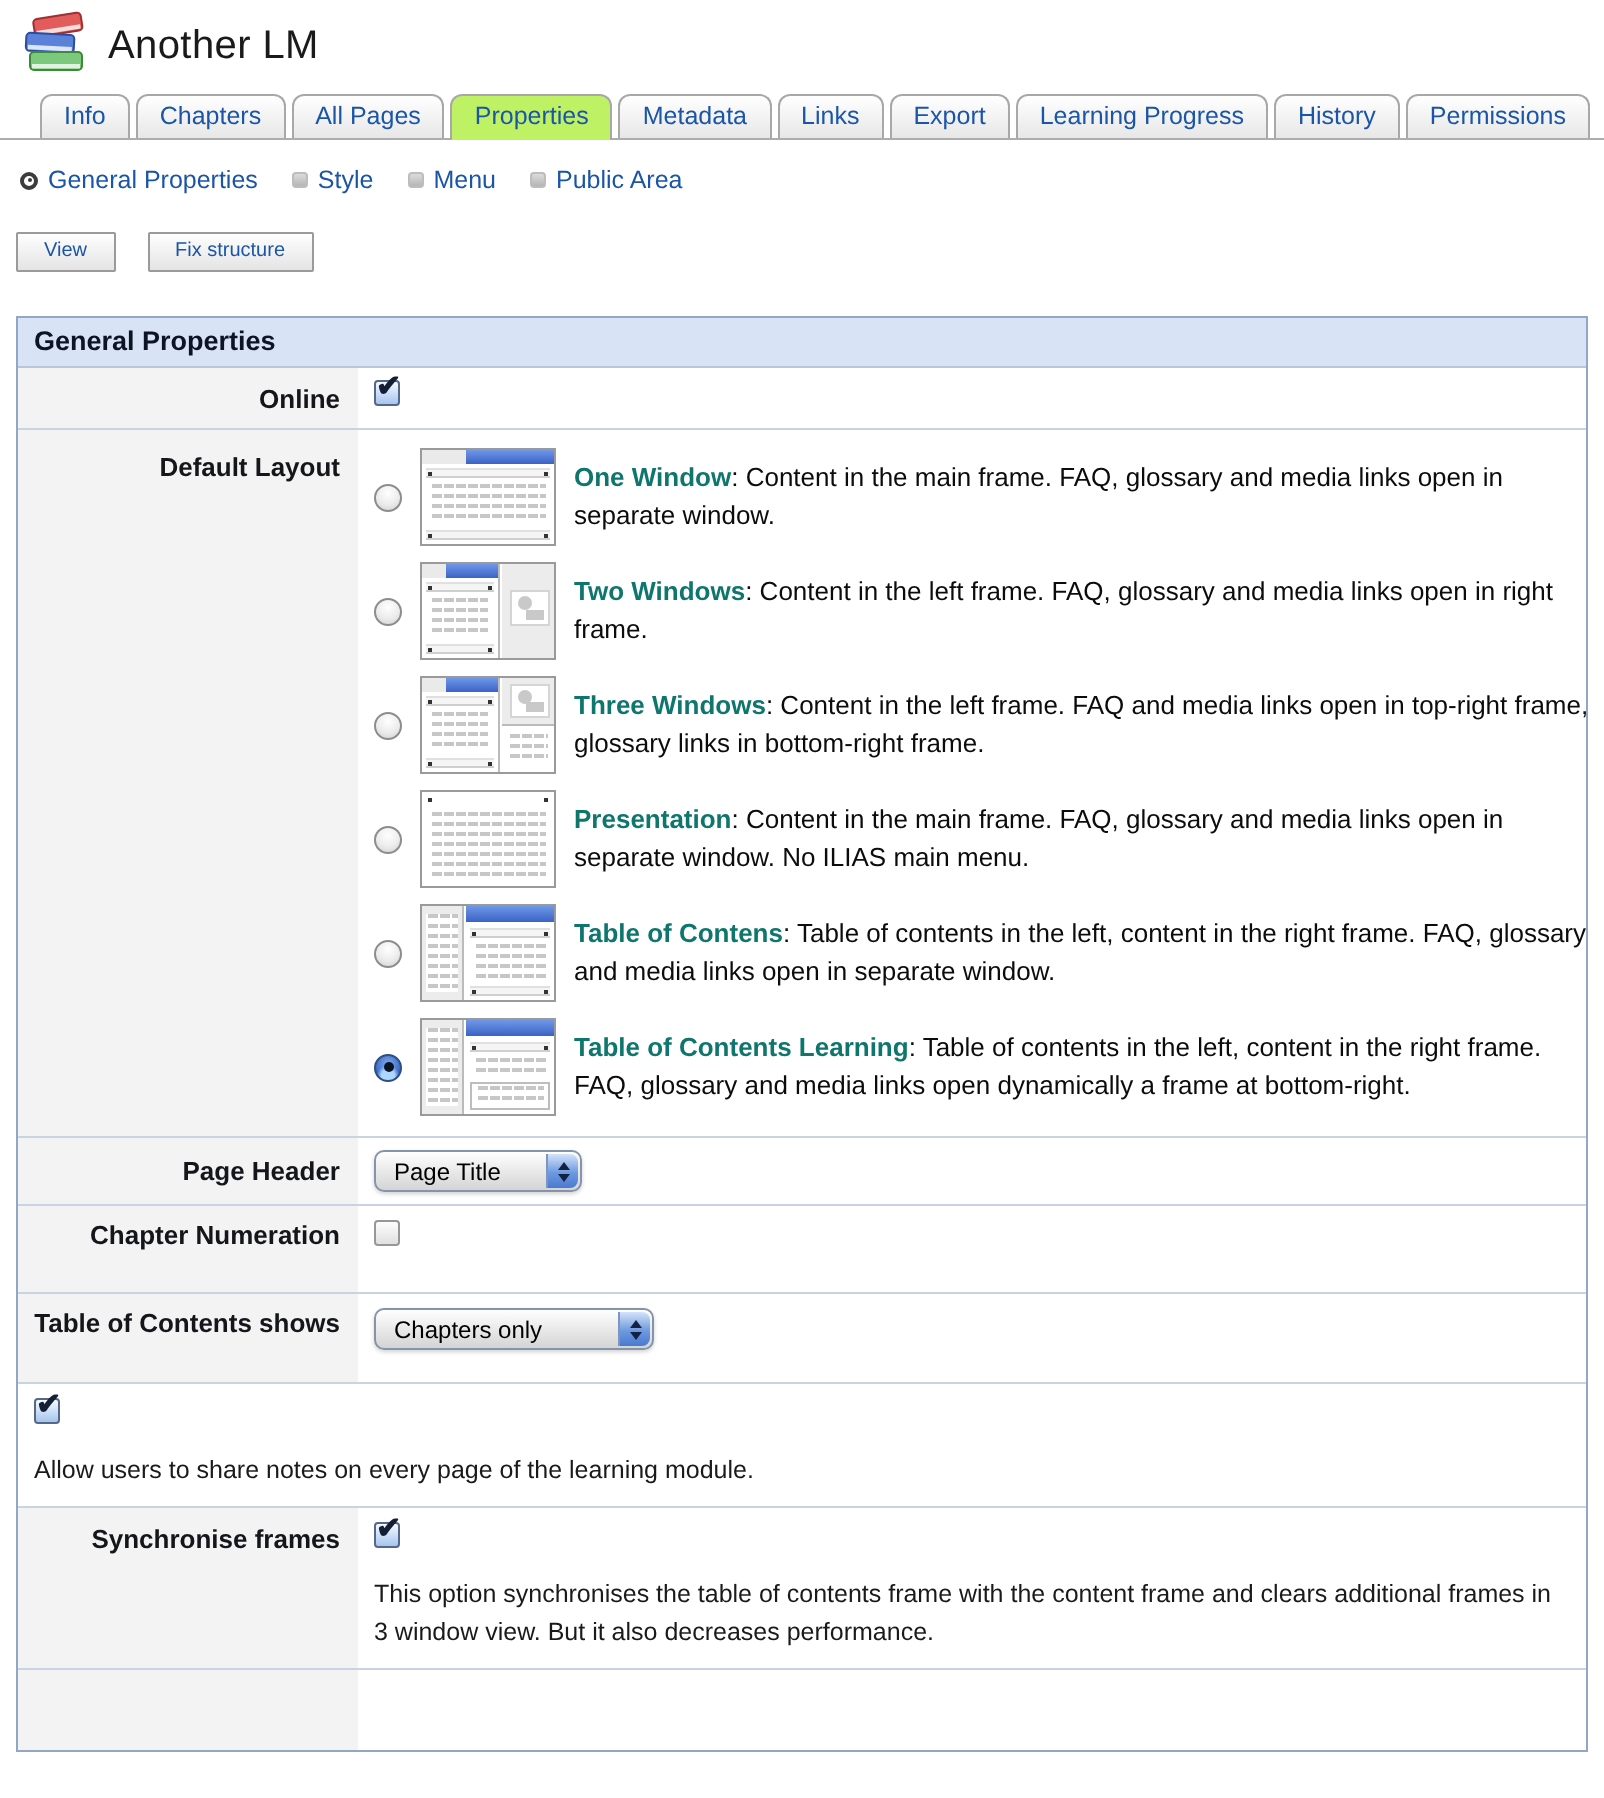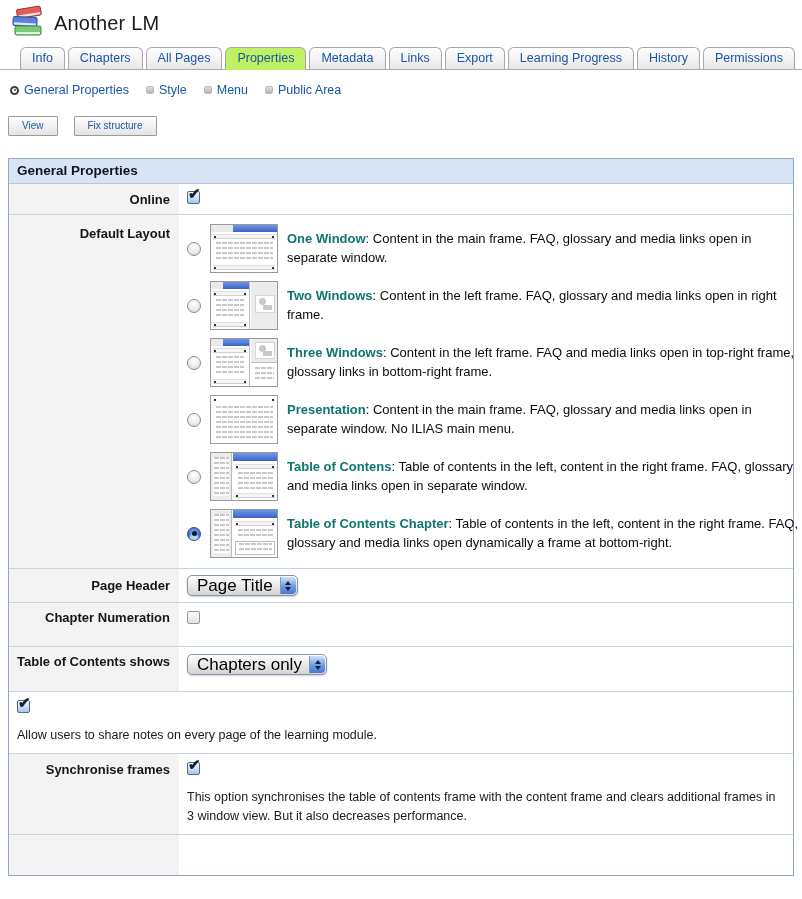--- a/index.html
+++ b/index.html
@@ -71,21 +71,21 @@
   .radio.selected { border-color: #2e4f85; position: relative;
     background: radial-gradient(circle at 50% 85%, #aed6ff 0 28%, rgba(174,214,255,0) 48%),
                 radial-gradient(circle at 50% 35%, #86aeea 0%, #3a6cc6 65%, #29549f 100%); }
   .radio.selected::after { content:""; position:absolute; top:3.5px; left:3.5px; width:5px; height:5px; background:#0b1423; border-radius:50%; }
 
   
   .aqua-select { display: inline-flex; align-items: center; height: 21px; position: relative;
     border: 1px solid #8593ab; border-radius: 5px;
     background: linear-gradient(#ffffff, #d4d4d4);
     box-shadow: 0 1px 2px rgba(0,0,0,.18);
-    font-size: 17px; color: #000; padding: 0 24px 0 9px; cursor: pointer; }
+    font-size: 12px; color: #000; padding: 0 24px 0 9px; cursor: pointer; }
   .aqua-select .stepper { position: absolute; right: 1px; top: 1px; bottom: 1px; width: 16px;
     border-radius: 0 4px 4px 0; border-left: 1px solid #7d95c0;
     background: linear-gradient(#d3e3fa, #6d9ae0 55%, #4a7ad0);
     display: flex; flex-direction: column; align-items: center; justify-content: center; gap: 2px; }
   .arrow-up { width: 0; height: 0; border-left: 3px solid transparent; border-right: 3px solid transparent; border-bottom: 4px solid #13233f; }
   .arrow-down { width: 0; height: 0; border-left: 3px solid transparent; border-right: 3px solid transparent; border-top: 4px solid #13233f; }
 
   
   .layout-option { display: flex; align-items: center; gap: 9px; margin: 5px 0 8px; }
   .opt-text { width: 512px; font-size: 13px; line-height: 18.5px; color: #0c0c0c; }
@@ -255,21 +255,21 @@
         <span class="radio selected"></span>
         <span class="thumb">
           <span class="t-pane-gray" style="top:0;left:0;bottom:0;width:21px;border-right:1px solid #bbb;"></span>
           <span class="t-text" style="top:4px;left:2px;width:16px;bottom:4px;"></span>
           <span class="t-blue" style="top:0;left:22px;right:0;height:8px;"></span>
           <span class="t-nav" style="top:11px;left:24px;right:2px;"></span>
           <span class="t-text" style="top:19px;left:26px;right:4px;height:8px;"></span>
           <span class="t-subbox" style="left:24px;right:2px;bottom:2px;height:14px;"></span>
           <span class="t-text" style="left:27px;right:5px;bottom:4px;height:10px;"></span>
         </span>
-        <span class="opt-text"><b>Table of Contents Chapter</b><span>: Table of contents in the left, content in the right frame. FAQ, glossary and media links open dynamically a frame at bottom-right.</span></span>
+        <span class="opt-text"><b>Table of Contents Learning</b><span>: Table of contents in the left, content in the right frame. FAQ, glossary and media links open dynamically a frame at bottom-right.</span></span>
       </div>
 
     </div>
   </div>
 
   <div class="row">
     <div class="row-label" style="padding-top:8px;">Page Header</div>
     <div class="row-control">
       <span class="aqua-select" style="min-width:104px;">
         <span>Page Title</span>

